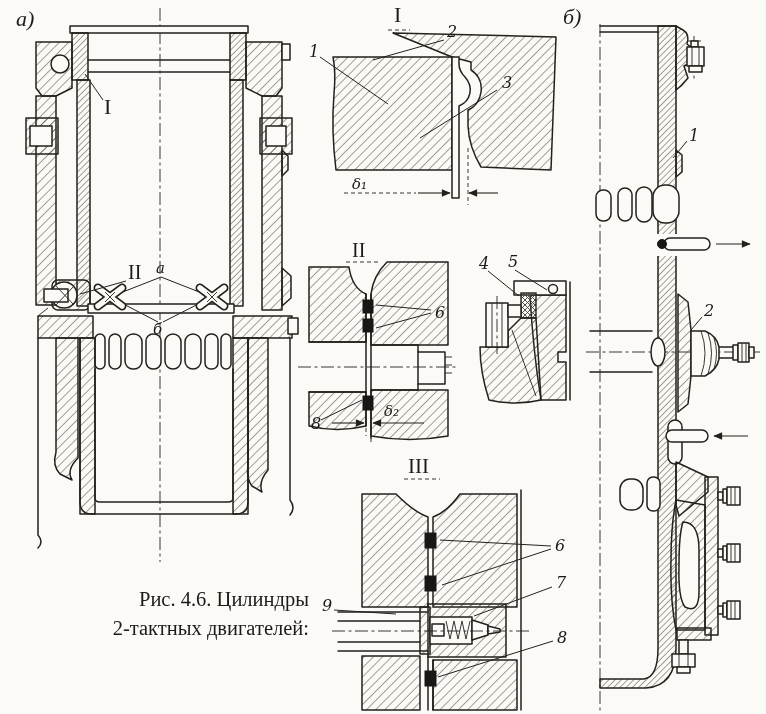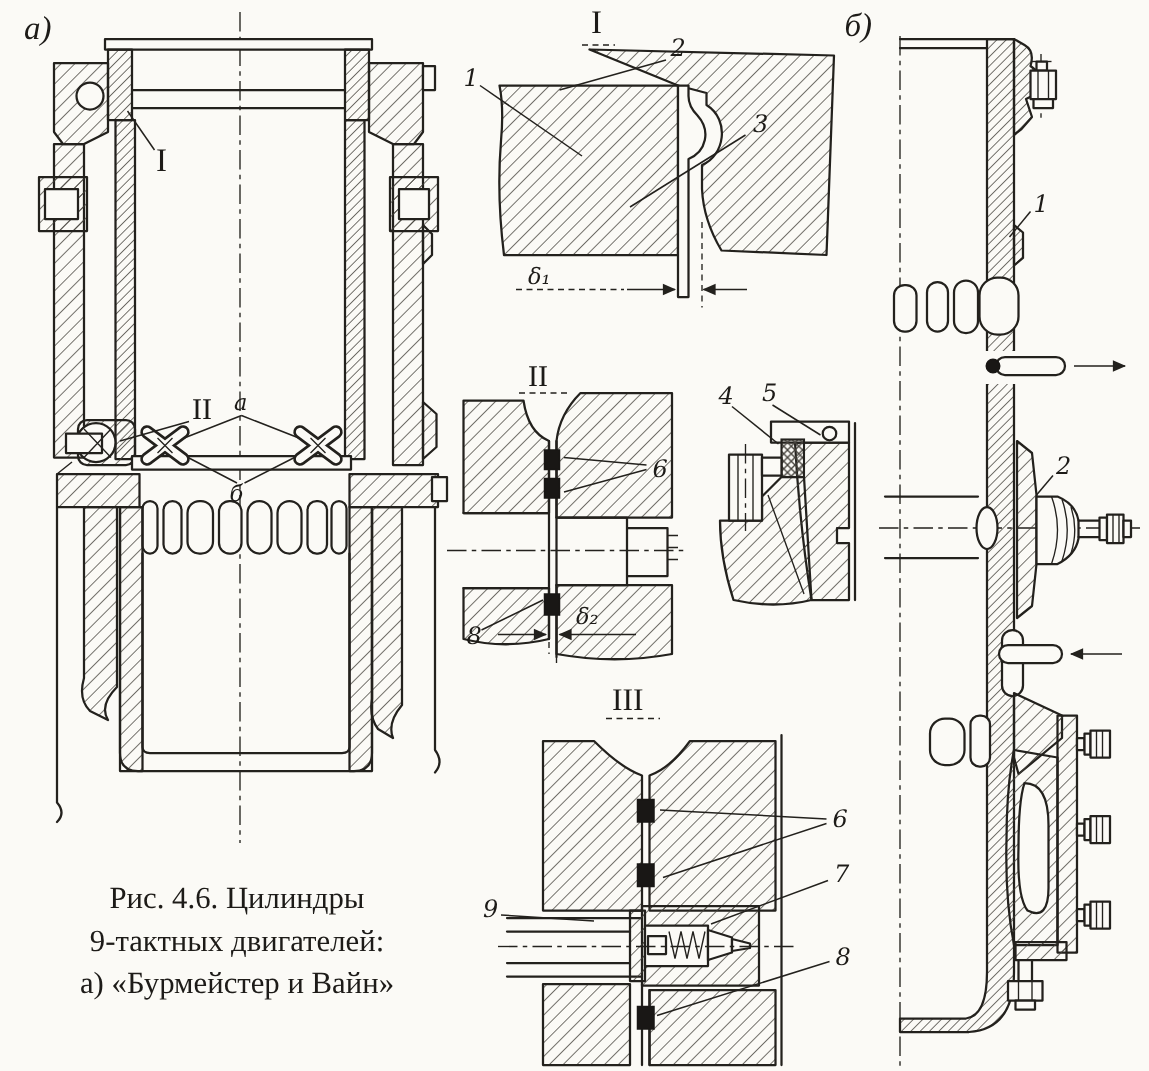--- a/index.html
+++ b/index.html
@@ -17,21 +17,21 @@
   .cl{fill:none;stroke:#23211d;stroke-width:0.9;stroke-dasharray:13 3.5 3 3.5;}
   .lead{fill:none;stroke:#23211d;stroke-width:1;}
   .dash{fill:none;stroke:#23211d;stroke-width:0.9;stroke-dasharray:4 3;}
   .dim{fill:none;stroke:#23211d;stroke-width:1.1;}
   text{fill:#1d1b18;}
   .pl{font:italic 22px "Liberation Serif",serif;}
   .rom{font:20px "Liberation Serif",serif;}
   .num{font:italic 16px "DejaVu Serif",serif;}
   .pt{font:italic 15px "DejaVu Serif",serif;}
   .gap{font:italic 15px "DejaVu Serif",serif;}
-  .caption{position:absolute;left:7px;top:585px;width:302px;text-align:center;
+  .caption{position:absolute;left:7px;top:585px;width:302px;text-align:right;
            font:20.5px/28.5px "Liberation Serif",serif;color:#1d1b18;}
 </style>
 </head>
 <body>
 
 <div class="page">
 <svg width="766" height="714" viewBox="0 0 766 714">
   <defs>
     <pattern id="h1" width="6.5" height="6.5" patternUnits="userSpaceOnUse" patternTransform="rotate(45)">
       <line x1="0" y1="0" x2="0" y2="6.5" stroke="#45423c" stroke-width="1"></line>
@@ -315,16 +315,15 @@
       </g>
     </g>
     <text class="pl" x="563" y="24">б)</text>
     <text class="num" x="689" y="141">1</text>
     <text class="num" x="704" y="316">2</text>
   </g>
 </svg>
 
 <div class="caption">
   <div>Рис. 4.6. Цилиндры</div>
-  <div>9-тактных двигателей:</div>
-  <div>а) «Бурмейстер и Вайн»</div>
+  <div>2-тактных двигателей:</div>
 </div>
 </div>
 
 </body></html>

